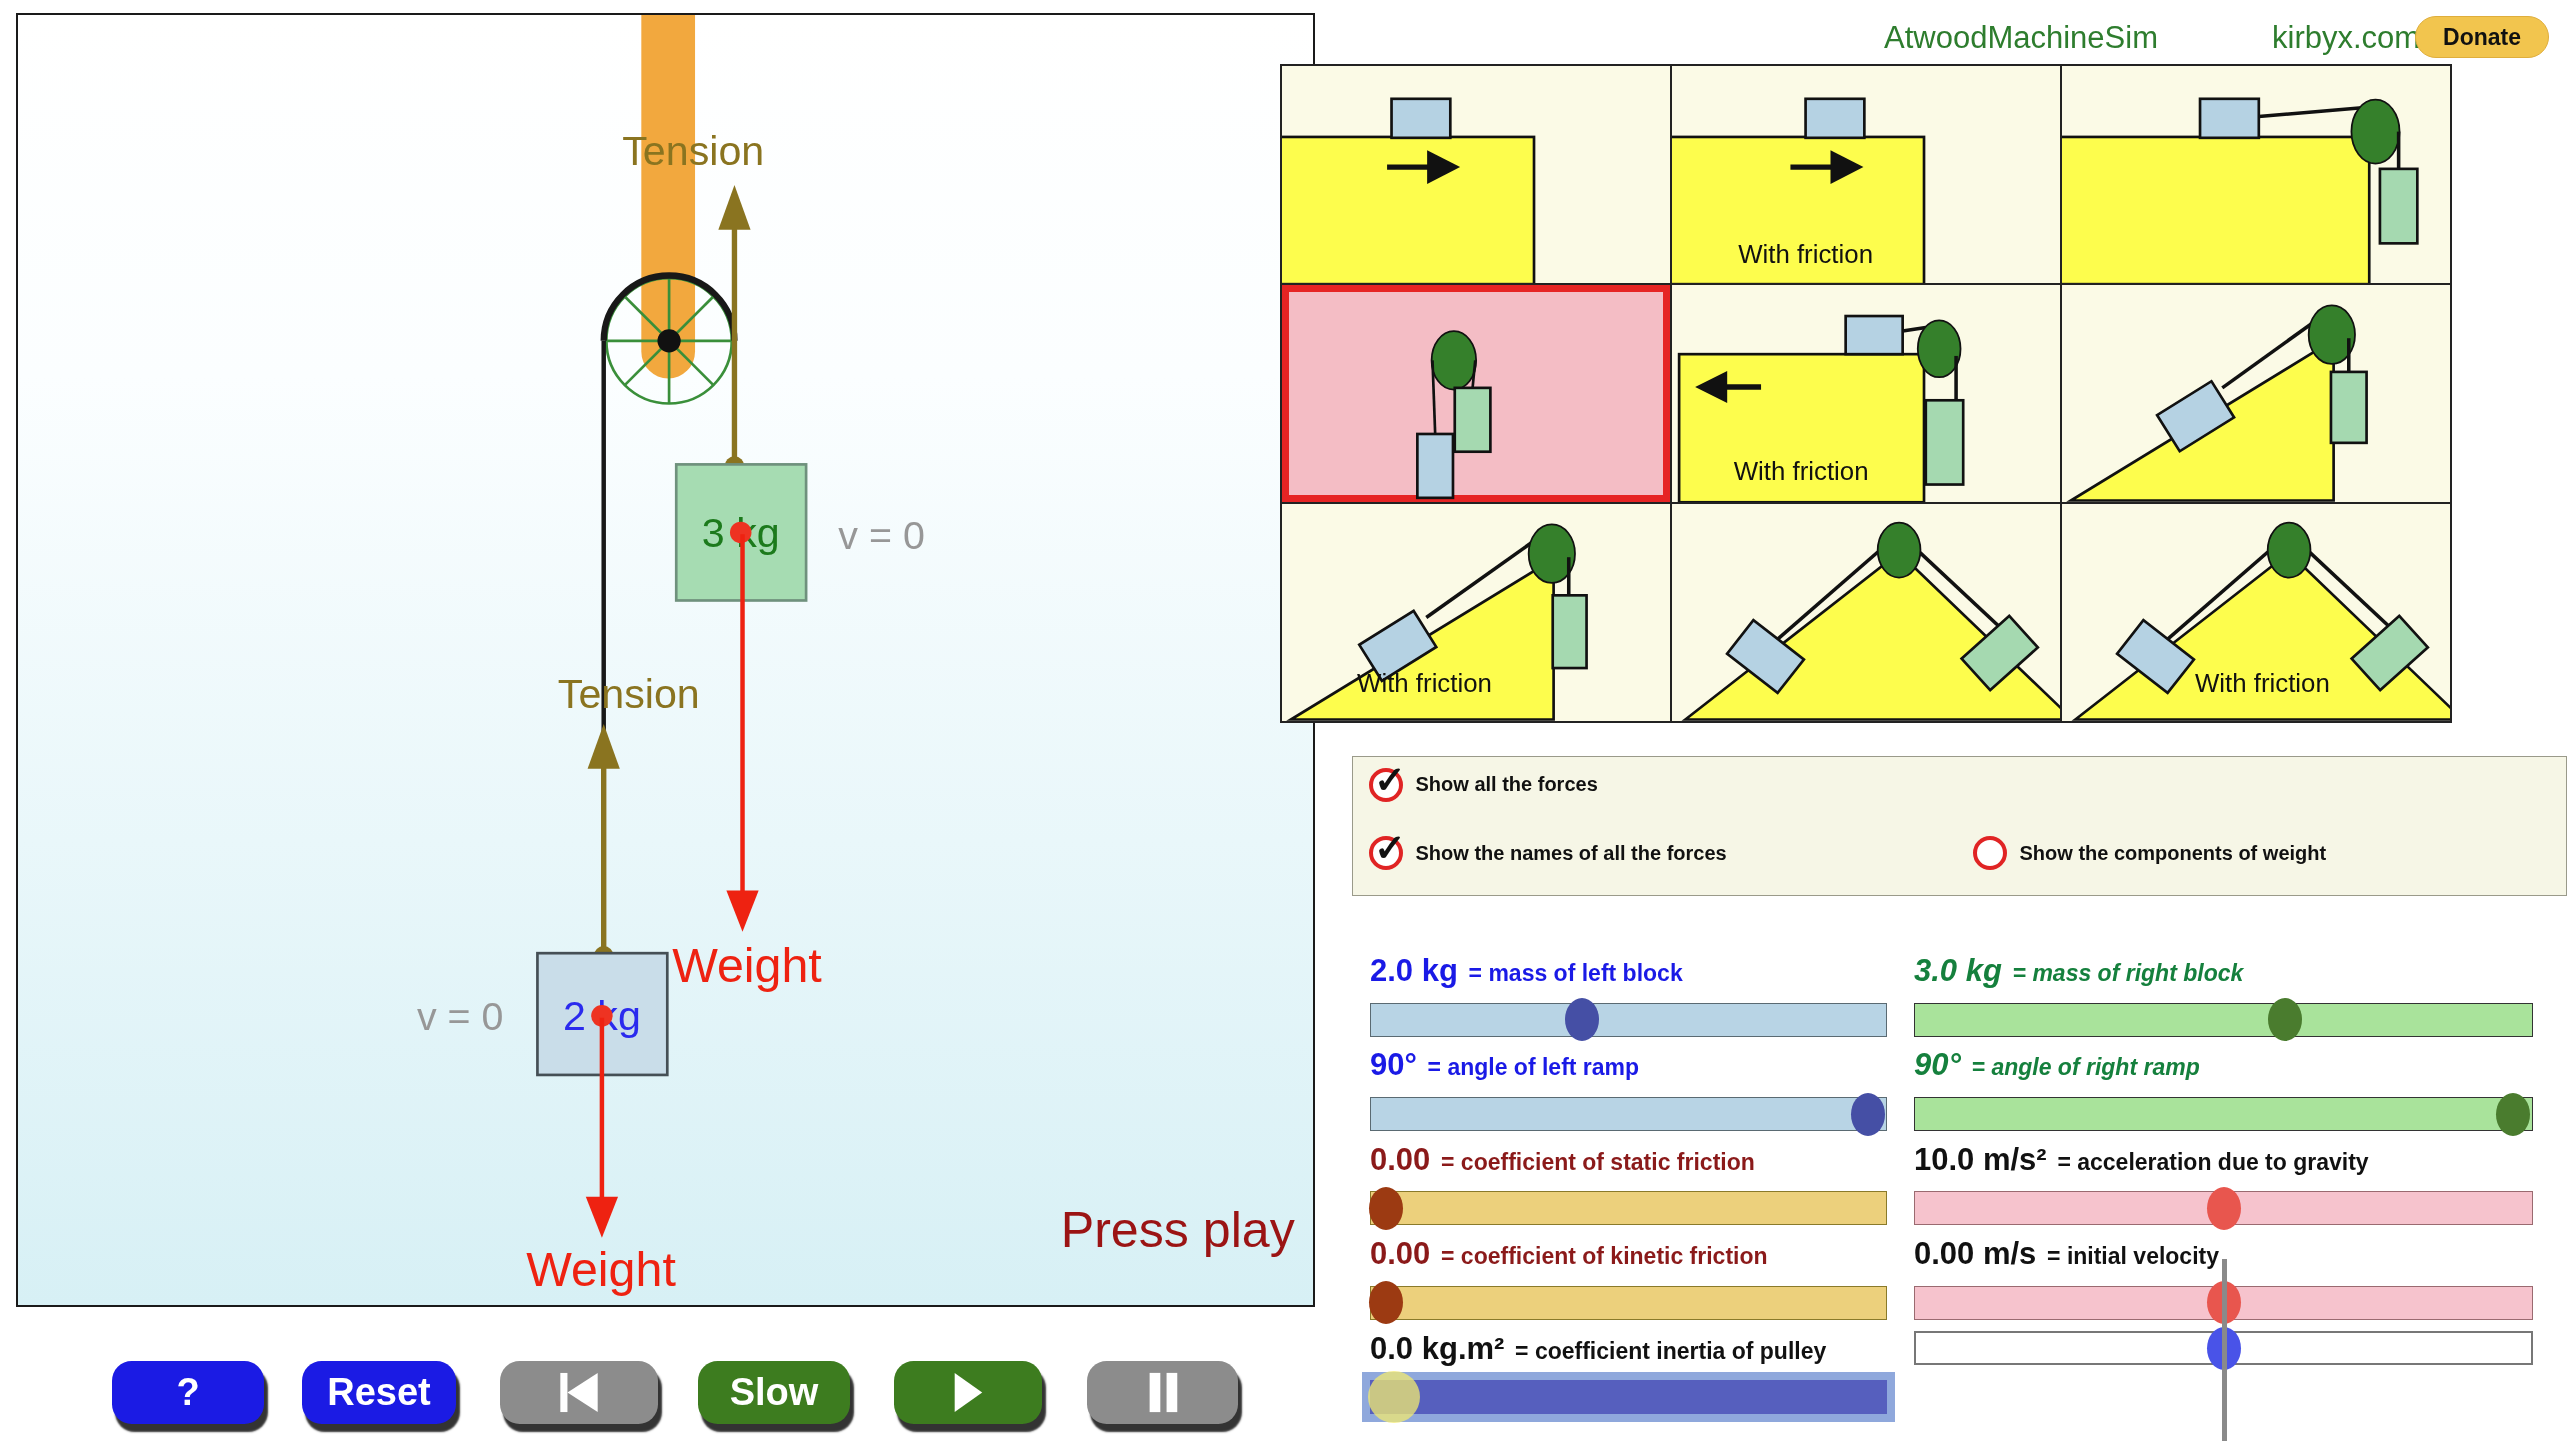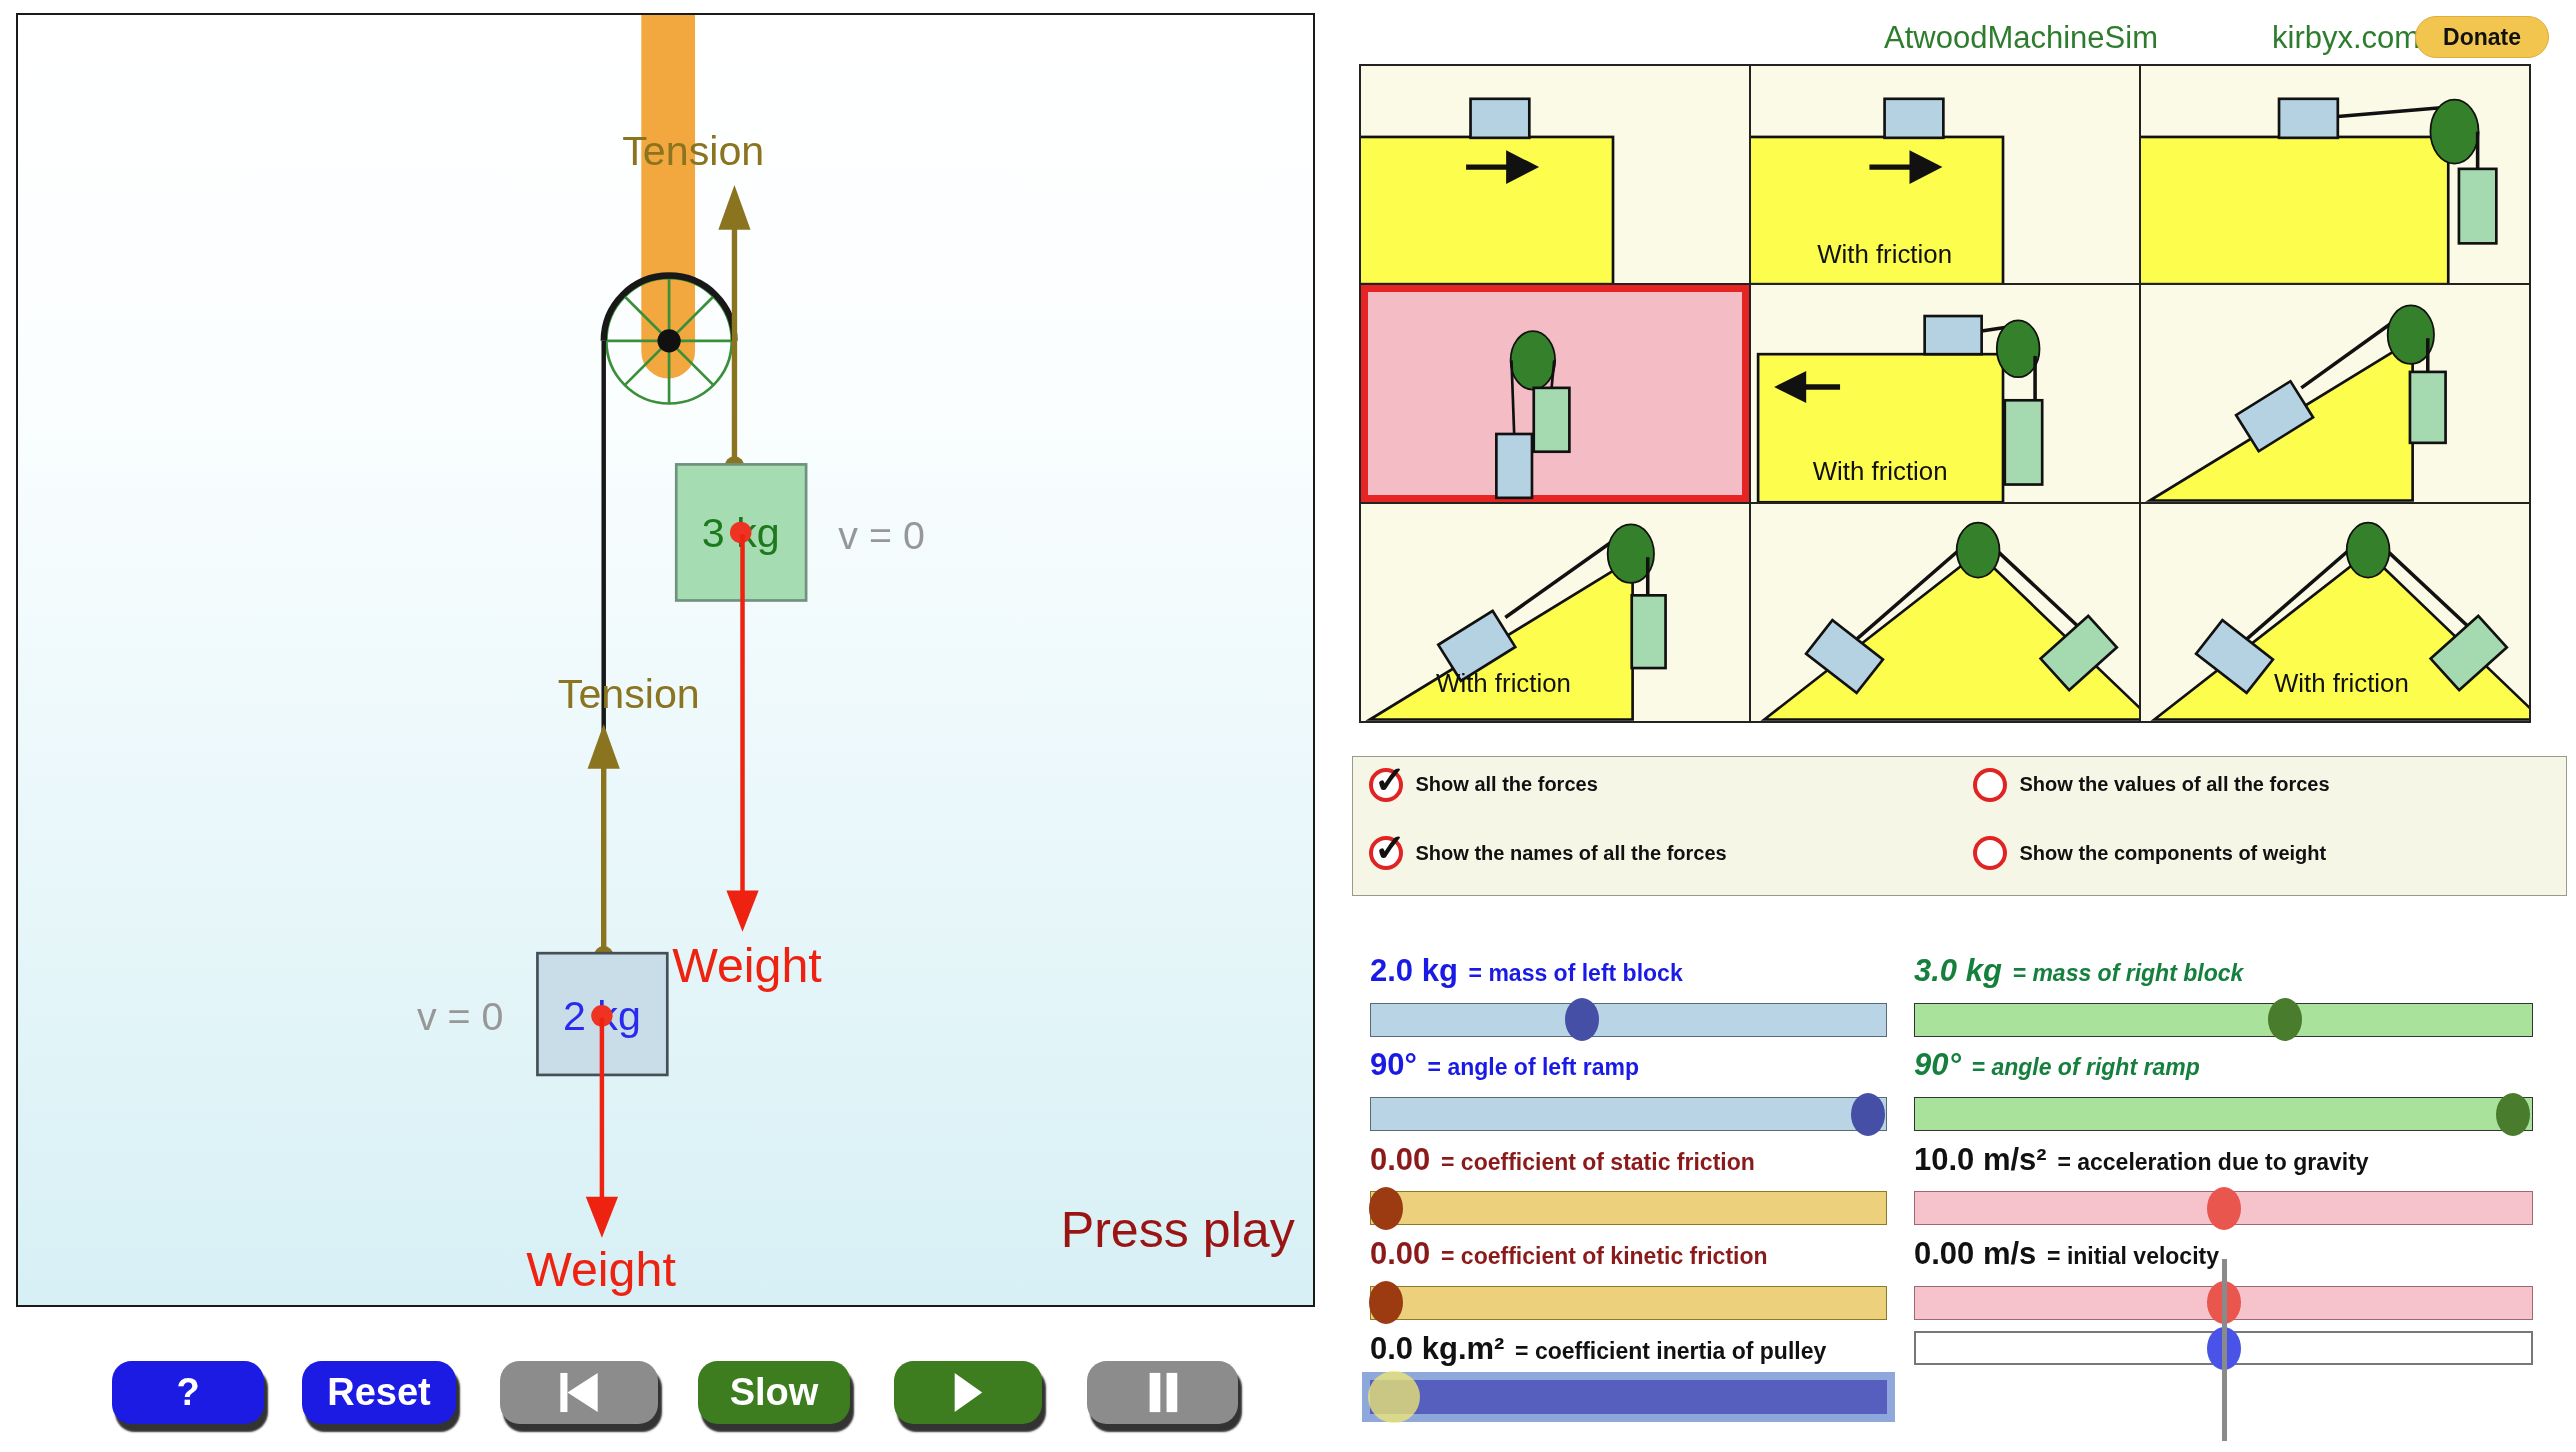--- a/index.html
+++ b/index.html
@@ -16,21 +16,21 @@
        color:#fff;font-weight:bold;font-size:38px;cursor:pointer;}
   .btn-blue{background:#1b1be4;}
   .btn-gray{background:#8c8c8c;}
   .btn-green{background:#3d7c1f;}
   
   .hdr-text{position:absolute;top:19.7px;height:36px;font-size:31px;color:#2e7d2e;white-space:nowrap;}
   #donate-btn{position:absolute;left:2415px;top:16px;width:134px;height:42px;background:#f2c54e;
        border:1.8px solid #dfae3c;border-radius:22.4px;box-sizing:border-box;display:flex;align-items:center;
        justify-content:center;font-size:23px;font-weight:bold;color:#111;cursor:pointer;}
   
-  #scenario-grid{position:absolute;left:1359px;top:64px;width:1172px;height:659px;background:#222;
+  #scenario-grid{position:absolute;left:1280px;top:64px;width:1172px;height:659px;background:#222;
        display:grid;grid-template-columns:1fr 1fr 1fr;grid-template-rows:1fr 1fr 1fr;gap:1.8px;padding:1.8px;box-sizing:border-box;}
   .cell{position:relative;background:#fbfae6;cursor:pointer;}
   .cell svg{position:absolute;left:0;top:0;width:100%;height:100%;}
   .cell.selected{background:#f4bdc5;outline:7.2px solid #e62424;outline-offset:-7.2px;z-index:2;}
   .thumb-text{font-size:29px;fill:#111;}
   
   #options-panel{position:absolute;left:1352px;top:756px;width:1215px;height:140px;background:#f6f6e6;
        border:1.8px solid #9a9a8a;box-sizing:border-box;}
   .opt-item{position:absolute;display:flex;align-items:center;cursor:pointer;}
   .opt-circle{width:34px;height:34px;border-radius:50%;border:4.5px solid #e02424;background:#fff;
@@ -284,24 +284,20 @@
     </div>
   </div>
 
   <div id="options-panel">
     <div class="opt-item" style="left:16px;top:10.7px;">
       <span class="opt-circle">
           <span class="opt-check">✓</span>
         </span>
       <span class="opt-label">Show all the forces</span>
     </div>
-    <div class="opt-item" style="left:620px;top:10.7px;">
-      <span class="opt-circle"></span>
-      <span class="opt-label">Show the values of all the forces</span>
-    </div>
     <div class="opt-item" style="left:16px;top:79px;">
       <span class="opt-circle">
           <span class="opt-check">✓</span>
         </span>
       <span class="opt-label">Show the names of all the forces</span>
     </div>
     <div class="opt-item" style="left:620px;top:79px;">
       <span class="opt-circle"></span>
       <span class="opt-label">Show the components of weight</span>
     </div>

